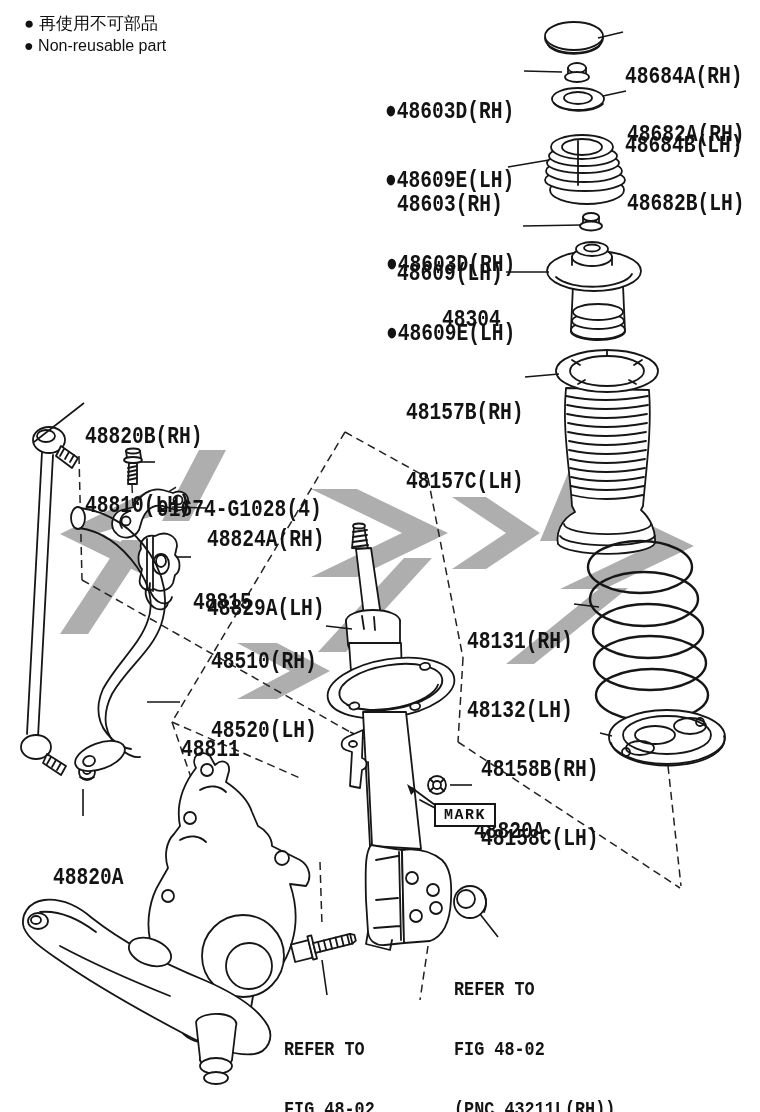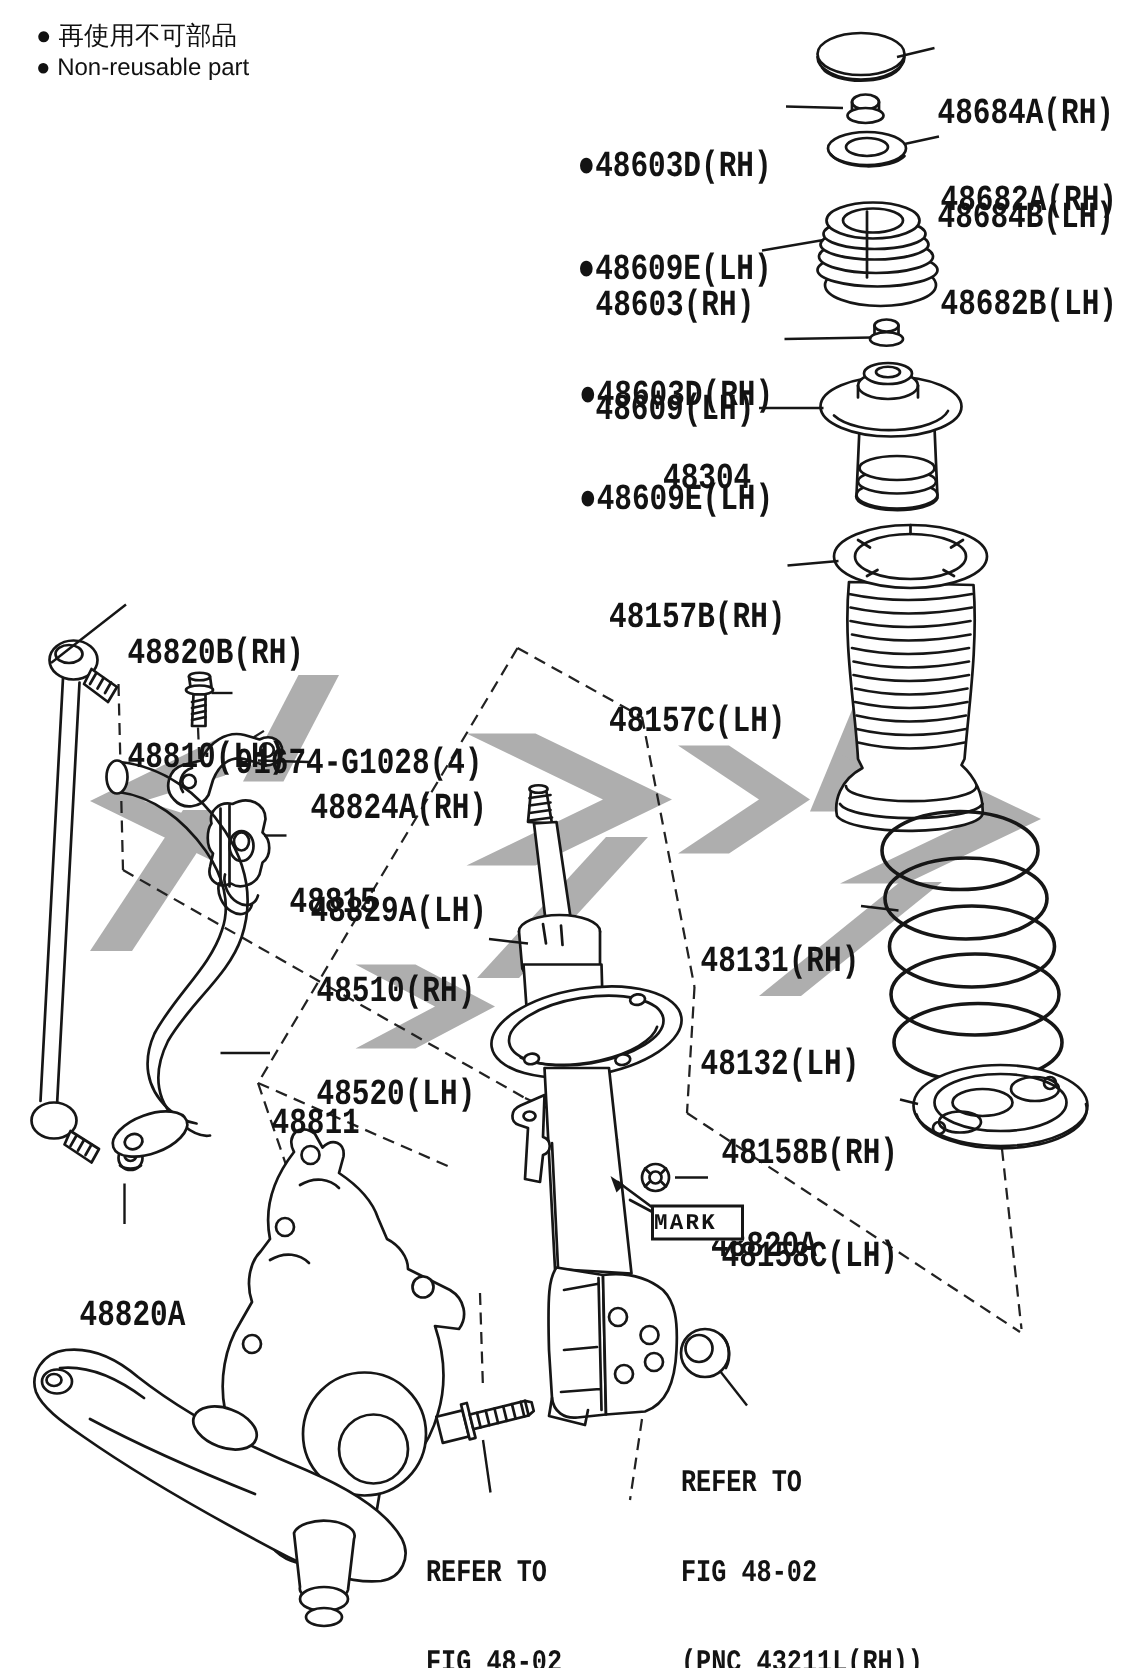--- a/index.html
+++ b/index.html
@@ -6,21 +6,21 @@
   #stage{position:relative;width:760px;height:1112px;background:#ffffff;overflow:hidden;
          font-family:"Liberation Sans",sans-serif;}
   #art{position:absolute;left:0;top:0;}
   .lbl{position:absolute;font-family:"Liberation Mono",monospace;font-weight:bold;color:#131313;
        white-space:pre;transform:scaleX(.8);transform-origin:0 0;}
   .lbl span{display:block;}
   .s24{font-size:24.5px;line-height:23px;}
   .s21{font-size:21px;line-height:20px;}
   .legend-line{position:absolute;color:#111;white-space:pre;}
   .mark-box{position:absolute;left:434px;top:803px;width:58px;height:20px;border:2px solid #161616;
-            background:#fff;display:flex;align-items:center;justify-content:flex-start;
+            background:#fff;display:flex;align-items:center;justify-content:center;
             font:bold 15px "Liberation Mono",monospace;letter-spacing:1.5px;color:#131313;}
   .doc-code{position:absolute;left:676px;top:1143px;font:14px "DejaVu Sans",sans-serif;color:#ec4899;}
 </style>
 </head>
 <body>
 
 <div id="stage">
 
   <svg id="art" width="760" height="1112" viewBox="0 0 760 1112" xmlns="http://www.w3.org/2000/svg">
 

